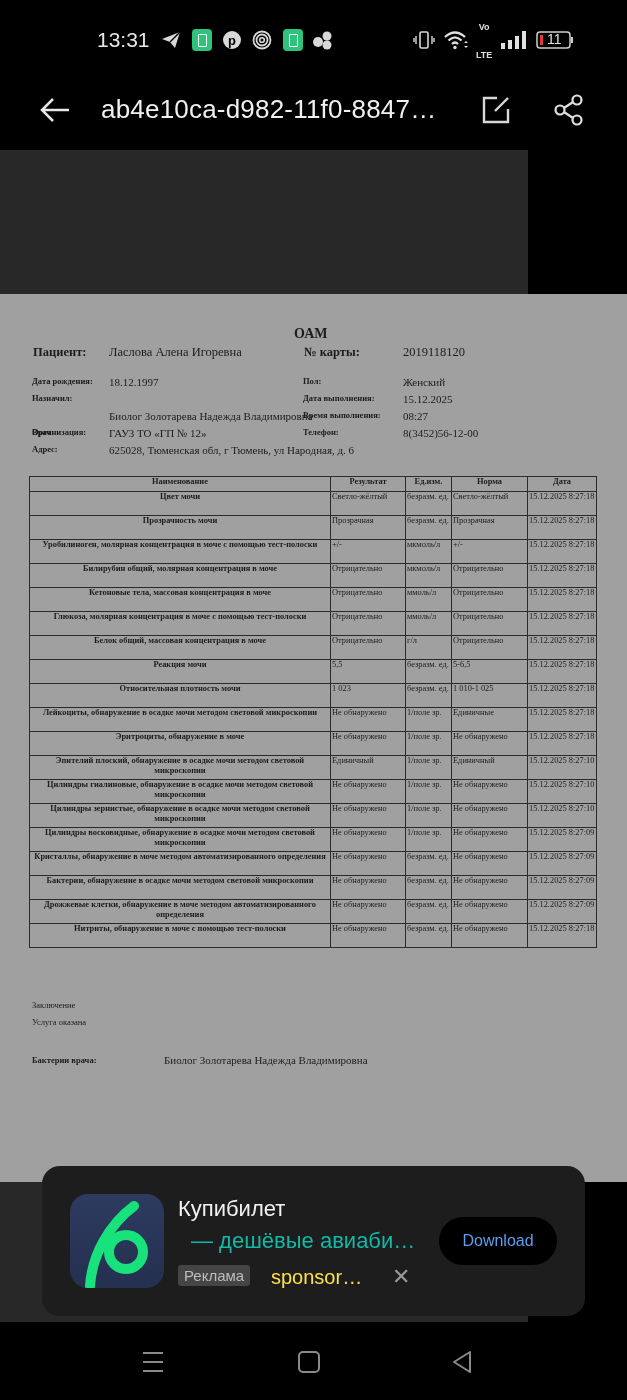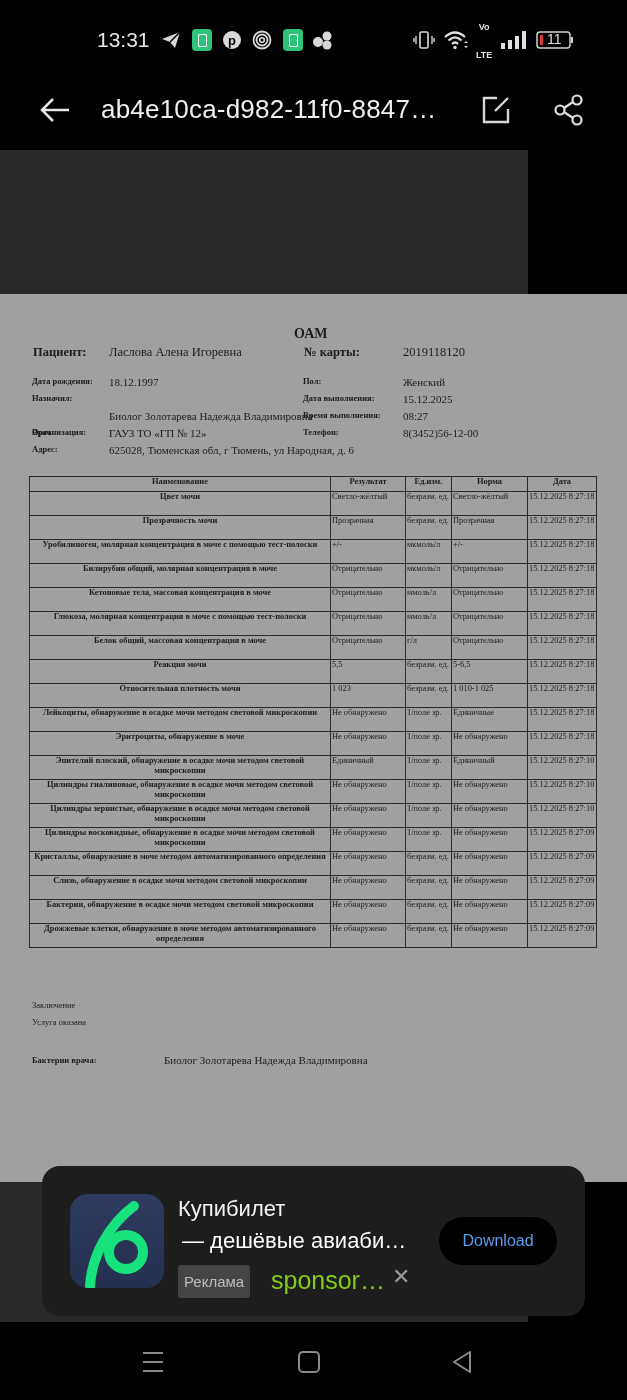--- a/index.html
+++ b/index.html
@@ -34,23 +34,23 @@
   table.results th { font-weight: bold; text-align: center; height: 15px; }
   table.results td.name { font-weight: bold; text-align: center; }
   col.c1 { width: 301px; } col.c2 { width: 75px; } col.c3 { width: 46px; } col.c4 { width: 76px; } col.c5 { width: 69px; }
 
   .concl { position: absolute; left: 32px; font-size: 8.5px; }
 
   
   .ad { position: absolute; left: 42px; top: 1166px; width: 543px; height: 150px; background: #1d1d1d; border-radius: 18px; }
   .ad-icon { position: absolute; left: 28px; top: 28px; width: 94px; height: 94px; border-radius: 18px; background: linear-gradient(180deg,#2e3b60,#24304f); overflow: hidden; }
   .ad-title1 { position: absolute; left: 136px; top: 30px; font-size: 22px; color: #f2f2f2; }
-  .ad-title2 { position: absolute; left: 140px; top: 62px; font-size: 22px; color: #ffffff; white-space: nowrap; }
-  .ad-badge { position: absolute; left: 136px; top: 99px; background: #454545; color: #bdbdbd; font-size: 15px; padding: 8px 6px; border-radius: 3px; }
-  .ad-sponsor { position: absolute; left: 229px; top: 100px; font-size: 25px; color: #84cc16; }
+  .ad-title2 { position: absolute; left: 149px; top: 62px; font-size: 22px; color: #14b8a6; white-space: nowrap; }
+  .ad-badge { position: absolute; left: 136px; top: 99px; background: #454545; color: #bdbdbd; font-size: 15px; padding: 2px 6px; border-radius: 3px; }
+  .ad-sponsor { position: absolute; left: 229px; top: 100px; font-size: 20px; color: #fde047; }
   .ad-close { position: absolute; left: 350px; top: 98px; font-size: 22px; color: #9a9a9a; }
   .ad-download { position: absolute; left: 397px; top: 51px; width: 118px; height: 48px; border-radius: 24px; background: #000000; color: #5d9df0; font-size: 16px; display: flex; align-items: center; justify-content: center; }
 
   
   .navbar { position: absolute; left: 0; top: 1322px; width: 627px; height: 78px; background: #000; }
   .nav-btn { position: absolute; top: 20px; width: 40px; height: 40px; display: flex; align-items: center; justify-content: center; }
 </style>
 </head>
 <body>
 
@@ -300,39 +300,39 @@
             <td>15.12.2025 8:27:09</td>
           </tr>
           <tr>
             <td class="name">Кристаллы, обнаружение в моче методом автоматизированного определения</td>
             <td>Не обнаружено</td>
             <td>безразм. ед.</td>
             <td>Не обнаружено</td>
             <td>15.12.2025 8:27:09</td>
           </tr>
           <tr>
-            <td class="name">Слизь, обнаружение в осадке мочи методом световой микроскопии</td>
+            <td class="name">Бактерии, обнаружение в осадке мочи методом световой микроскопии</td>
             <td>Не обнаружено</td>
             <td>безразм. ед.</td>
             <td>Не обнаружено</td>
             <td>15.12.2025 8:27:09</td>
           </tr>
           <tr>
-            <td class="name">Бактерии, обнаружение в осадке мочи методом световой микроскопии</td>
+            <td class="name">Дрожжевые клетки, обнаружение в моче методом автоматизированного определения</td>
             <td>Не обнаружено</td>
             <td>безразм. ед.</td>
             <td>Не обнаружено</td>
             <td>15.12.2025 8:27:09</td>
           </tr>
           <tr>
-            <td class="name">Дрожжевые клетки, обнаружение в моче методом автоматизированного определения</td>
-            <td>Не обнаружено</td>
-            <td>безразм. ед.</td>
-            <td>Не обнаружено</td>
-            <td>15.12.2025 8:27:09</td>
+            <td class="name">Нитриты, обнаружение в моче с помощью тест-полоски</td>
+            <td>Не обнаружено</td>
+            <td>безразм. ед.</td>
+            <td>Не обнаружено</td>
+            <td>15.12.2025 8:27:18</td>
           </tr>
         </tbody>
     </table>
 
     <div class="concl" style="top:706px;">Заключение</div>
     <div class="concl" style="top:723px;">Услуга оказана</div>
     <div class="lbl" style="left:32px; top:761px;">Бактерии врача:</div>
     <div class="val" style="left:164px; top:760px;">Биолог Золотарева Надежда Владимировна</div>
   </div>
 </div>

